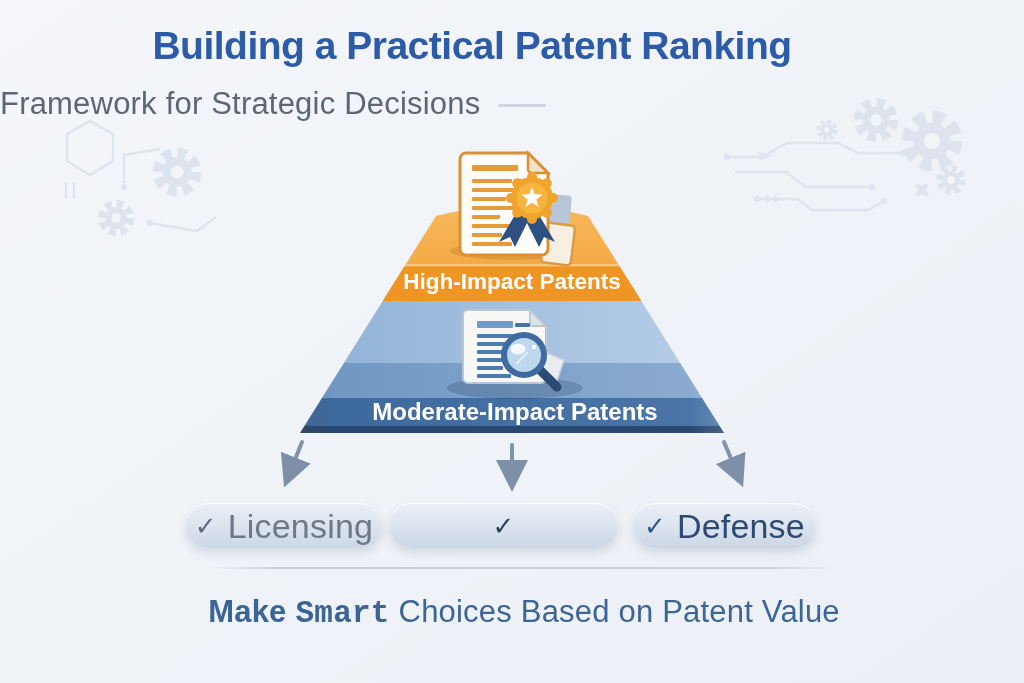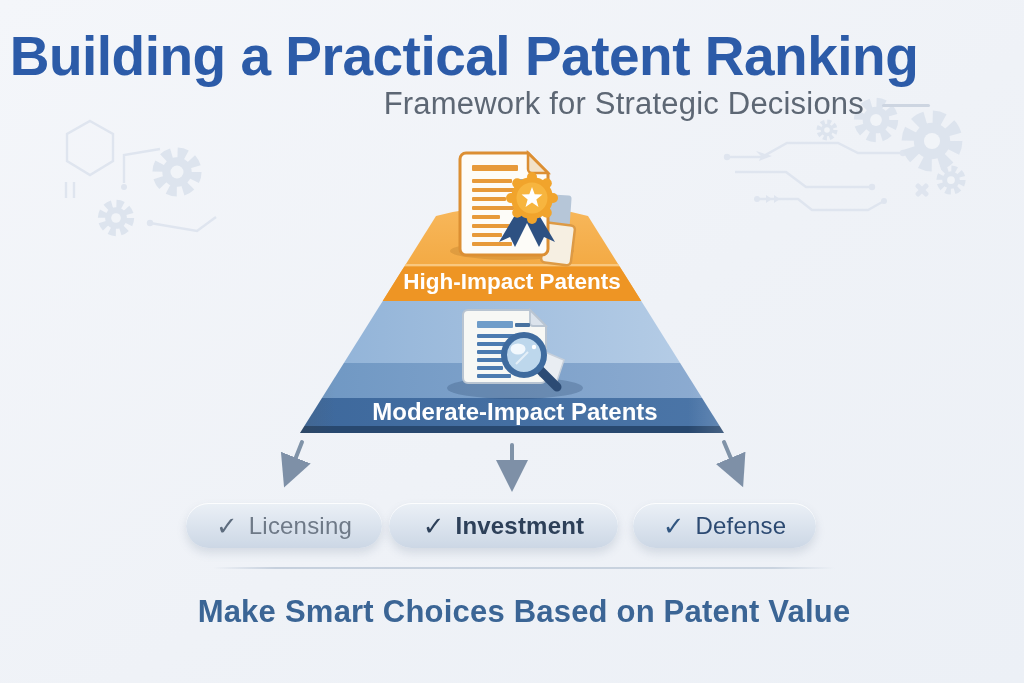--- a/index.html
+++ b/index.html
@@ -3,55 +3,55 @@
 <meta charset="utf-8">
 <style>
   html,body{margin:0;padding:0;}
   body{font-family:"Liberation Sans","DejaVu Sans",sans-serif;background:#e8ebf1;}
   #canvas{position:relative;width:1024px;height:683px;overflow:hidden;
     background:linear-gradient(145deg,#f4f6fa 0%,#eff2f7 55%,#ecf0f6 100%);}
   svg{display:block;}
   .layer{position:absolute;left:0;top:0;}
 
   
-  .title{position:absolute;top:24px;left:0;width:928px;text-align:center;
-    font-size:55px;font-weight:700;color:#2c5ba8;letter-spacing:-.5px;}
-  .subtitle-row{position:absolute;top:86px;left:0;width:930px;text-align:right;
+  .title{position:absolute;top:24px;left:8px;width:928px;text-align:center;
+    font-size:39px;font-weight:700;color:#2c5ba8;letter-spacing:-.5px;}
+  .subtitle-row{position:absolute;top:86px;left:0;width:930px;text-align:left;
     font-size:31px;font-weight:400;color:#5d6774;letter-spacing:.2px;}
   .subtitle-dash{display:inline-block;width:48px;height:3px;background:#cdd5e1;
     margin-left:18px;vertical-align:middle;border-radius:2px;}
 
   
   .tier-label{fill:#ffffff;font-family:"Liberation Sans",sans-serif;font-weight:700;}
 
   
   .pill{position:absolute;top:503px;height:45px;border-radius:23px;
     display:flex;align-items:center;justify-content:center;gap:11px;
     background:linear-gradient(180deg,#ebf0f6 0%,#dde5ef 45%,#ccd7e5 100%);
     box-shadow:0 5px 10px rgba(90,110,140,.18), inset 0 1px 0 rgba(255,255,255,.85);}
   .pill .chk{font-size:26px;line-height:1;}
-  .pill .lbl{font-size:24px;line-height:1;letter-spacing:.2px;}
+  .pill .lbl{font-size:34px;line-height:1;letter-spacing:.2px;}
   .pill-licensing{left:186px;width:196px;}
   .pill-licensing .chk{color:#5d6c7e;font-weight:400;}
   .pill-licensing .lbl{color:#6e7987;font-weight:400;}
   .pill-investment{left:389px;width:229px;}
   .pill-investment .chk{color:#2d4059;font-weight:700;}
   .pill-investment .lbl{color:#2d4059;font-weight:700;}
   .pill-defense{left:633px;width:183px;}
   .pill-defense .chk{color:#315680;font-weight:700;}
   .pill-defense .lbl{color:#2c4a72;font-weight:400;}
 
   
   .divider{position:absolute;left:213px;top:567px;width:622px;height:2px;
     background:linear-gradient(90deg,rgba(198,208,221,0) 0%,#c6d0dd 10%,#c9d3df 90%,rgba(198,208,221,0) 100%);}
   .tagline{position:absolute;top:594px;left:0;width:1048px;text-align:center;
     font-size:31px;color:#3b6595;letter-spacing:.2px;}
   .tagline .w-lead{font-weight:700;margin-right:9px;}
-  .tagline .w-emph{font-weight:700;margin-right:9px;}
-  .tagline .w-rest{font-weight:700;}
+  .tagline .w-emph{font-weight:700;margin-right:9px;font-family:Liberation Mono, monospace;}
+  .tagline .w-rest{font-weight:400;}
 </style>
 </head>
 <body>
 
 <div id="canvas">
 
   <svg class="layer" width="1024" height="683" aria-hidden="true">
     <g stroke="#dfe5ef" fill="none" stroke-width="2.4">
       <polygon points="90,121 113,134 113,161 90,175 67,161 67,134"></polygon>
       <polyline points="160,149 124,155 124,183"></polyline>
@@ -232,21 +232,20 @@
   <div class="subtitle-row">
     <span>Framework for Strategic Decisions</span><span class="subtitle-dash"></span>
   </div>
 
   <div class="pill pill-licensing">
     <span class="chk">✓</span>
     <span class="lbl">Licensing</span>
   </div>
   <div class="pill pill-investment">
     <span class="chk">✓</span>
-    <span class="lbl">Investment</span>
   </div>
   <div class="pill pill-defense">
     <span class="chk">✓</span>
     <span class="lbl">Defense</span>
   </div>
 
   <div class="divider"></div>
   <div class="tagline">
     <span class="w-lead">Make</span><span class="w-emph">Smart</span><span class="w-rest">Choices Based on Patent Value</span>
   </div>

